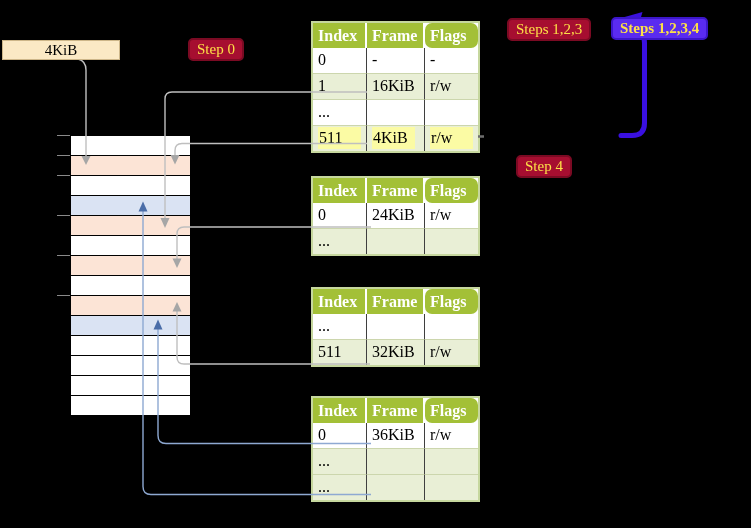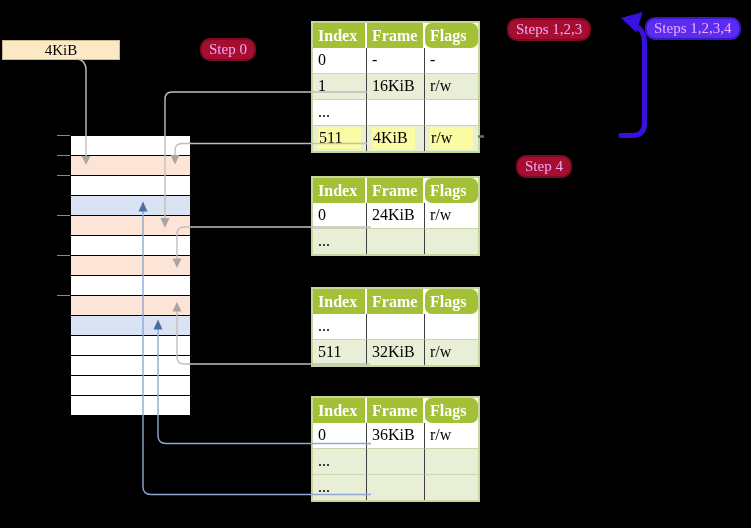--- a/index.html
+++ b/index.html
@@ -10,28 +10,28 @@
 
   
   .size-label {
     position:absolute; left:2px; top:40px; width:116px; height:18px;
     background:#fbe9c5; border:1px solid #cdb689; color:#000;
     font-size:15px; line-height:18px; text-align:center; z-index:4;
   }
 
   
   .badge {
-    position:absolute; color:#f0abfc; font-size:15px; line-height:16px;
-    padding:1px 7px 2px 7px; border-radius:10px; z-index:5; white-space:nowrap;
+    position:absolute; color:#fde047; font-size:15px; line-height:16px;
+    padding:1px 7px 2px 7px; border-radius:5px; z-index:5; white-space:nowrap;
   }
   .badge.red    { background:#a60e30; border:2px solid #7b0a23; }
   .badge.violet { background:#5a2bf0; border:2px solid #3c16c9; }
-  .badge-step0    { left:200px; top:38px; }
+  .badge-step0    { left:188px; top:38px; }
   .badge-steps123 { left:507px; top:18px; }
-  .badge-steps1234{ left:645px; top:17px; }
+  .badge-steps1234{ left:611px; top:17px;font-weight:bold; }
   .badge-step4    { left:516px; top:155px; }
 
   
   .memory {
     position:absolute; left:70px; top:135px; width:119px;
     border:1px solid #000; background:#fff; z-index:1;
   }
   .mem-row { height:19px; border-bottom:1px solid #000; }
   .mem-row:last-child { border-bottom:none; }
   .mem-row.white  { background:#ffffff; }

